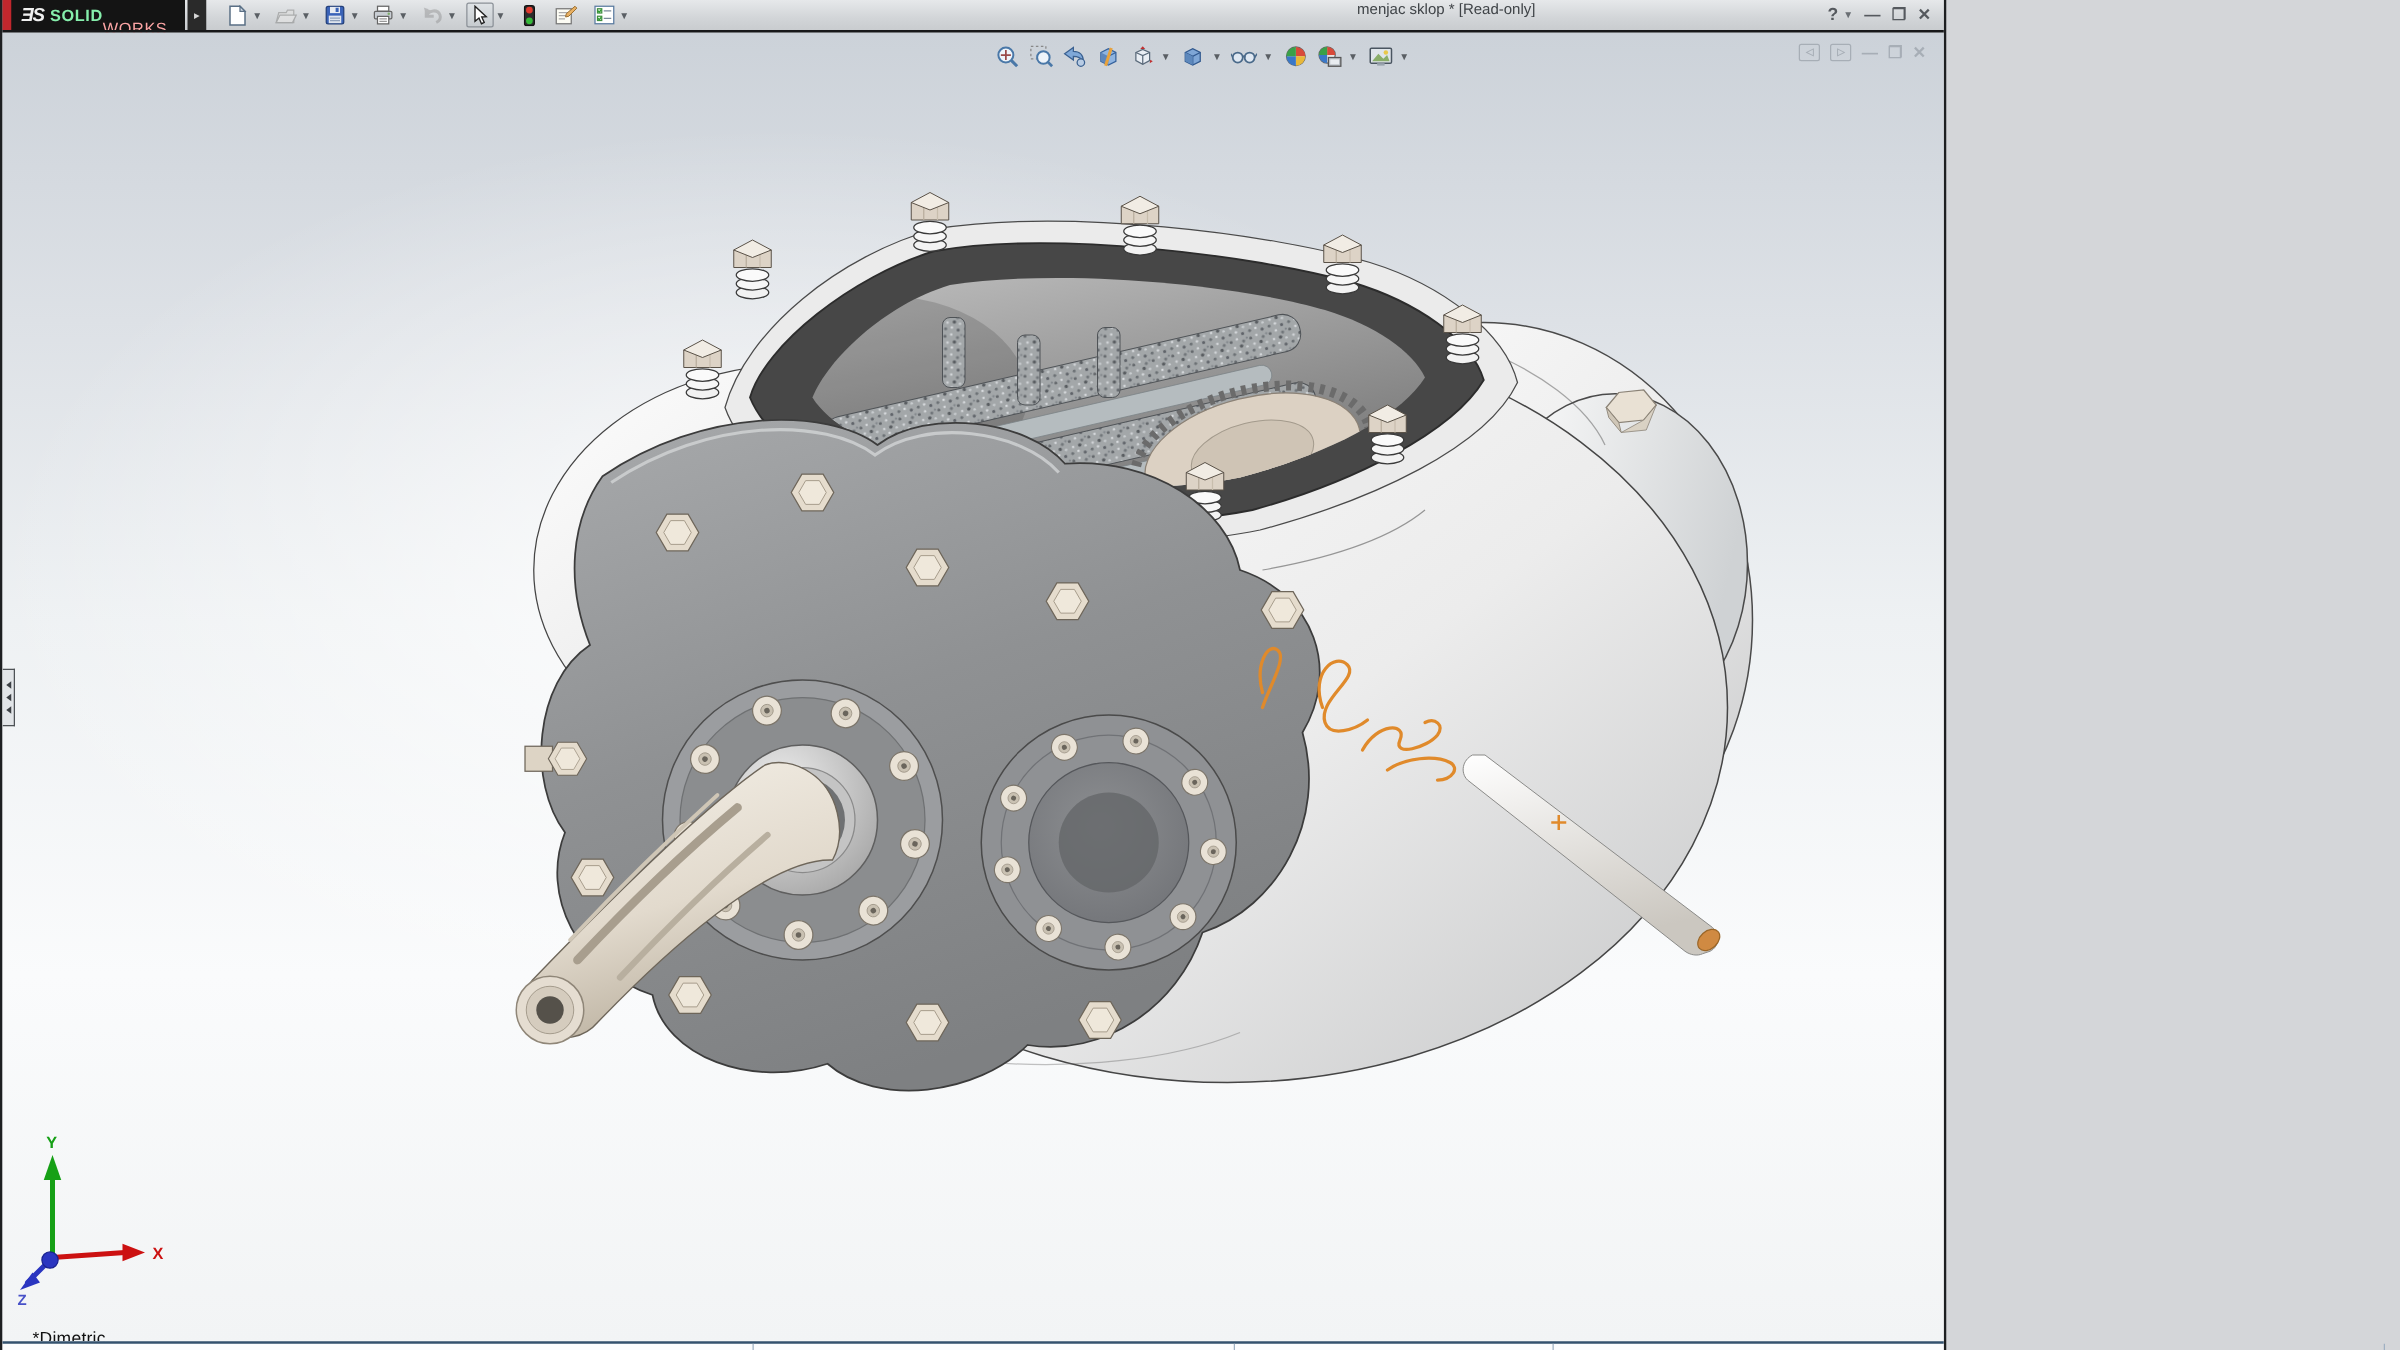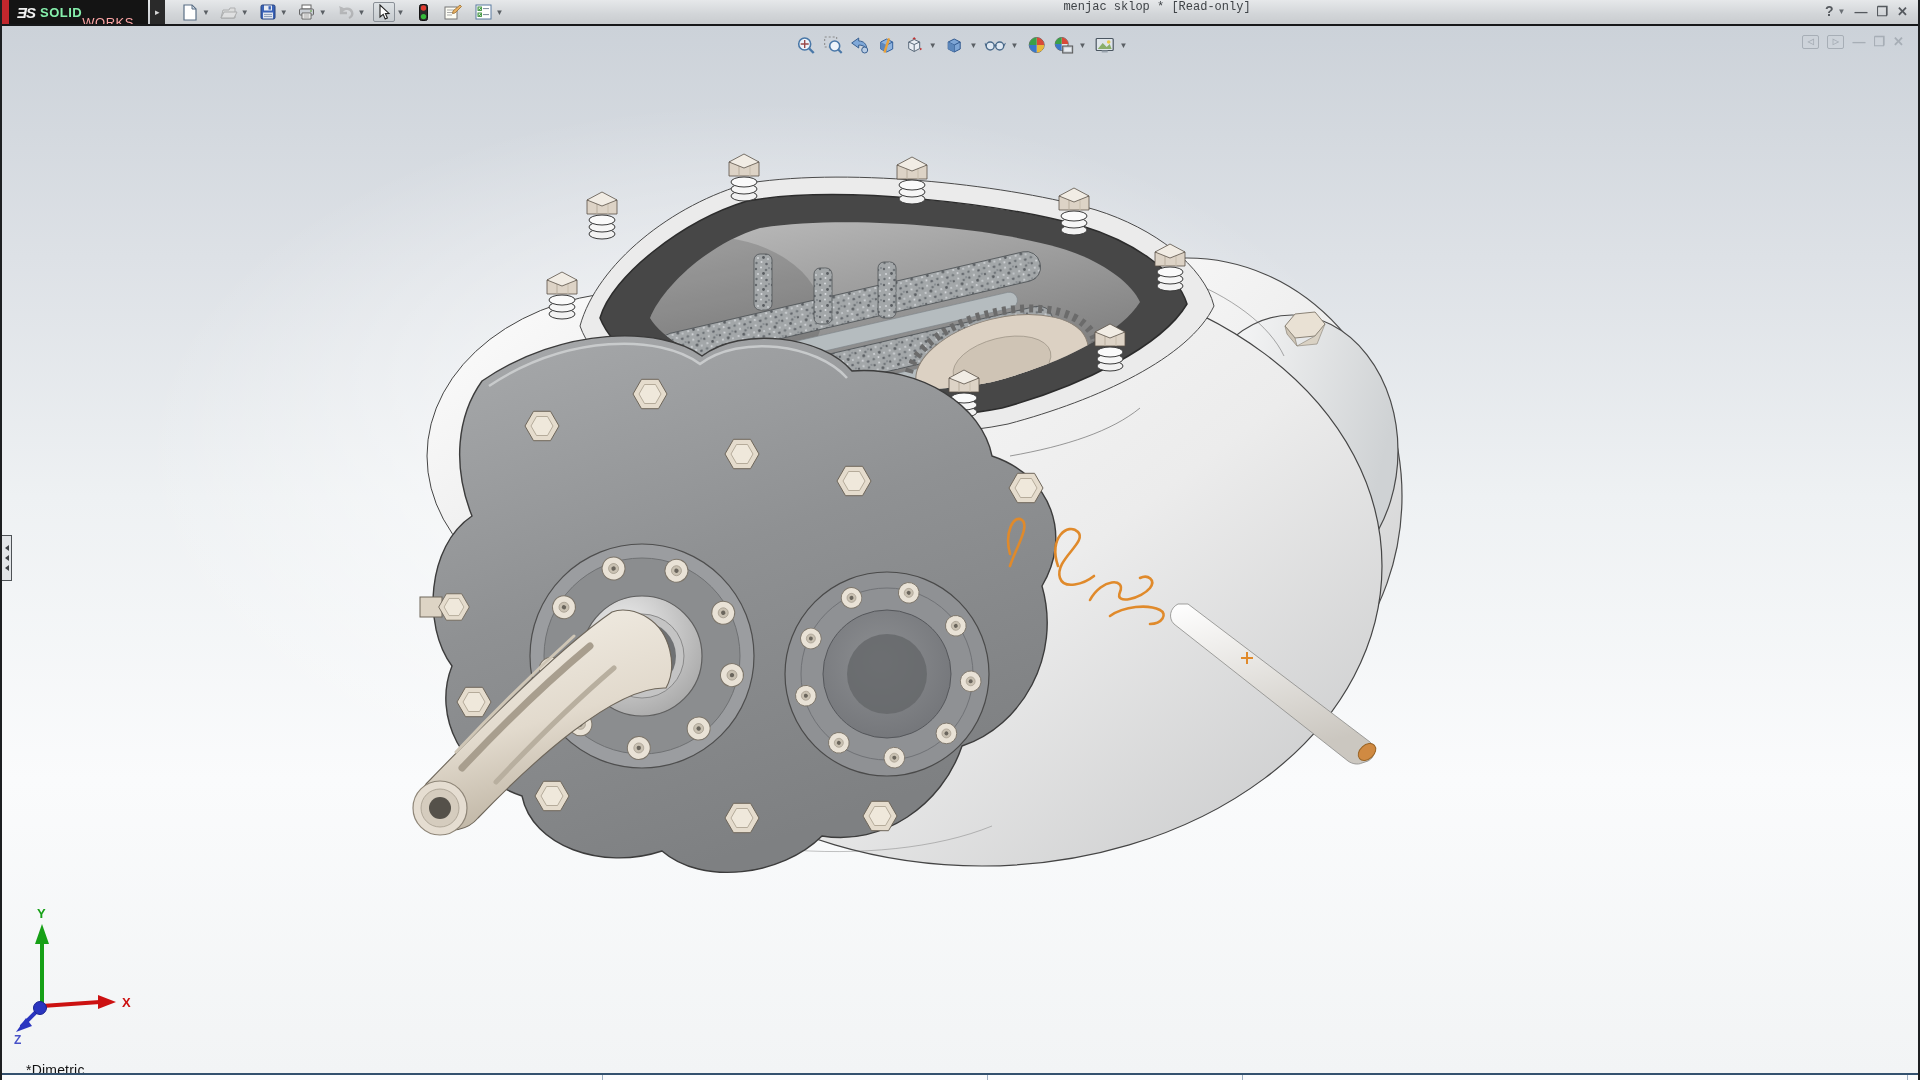--- a/index.html
+++ b/index.html
@@ -1,18 +1,18 @@
 <!DOCTYPE html>
 <html><head>
 <meta charset="utf-8">
 <style>
   * { margin:0; padding:0; box-sizing:border-box; }
   html,body { width:1920px; height:1080px; overflow:hidden;
     font-family:"Liberation Sans", sans-serif; background:#d4d6d9; }
-  .app { position:relative; width:1920px; height:1080px;
+  .app { position:relative; width:1557px; height:1080px;
     border-left:2px solid #1d1f21; border-right:2px solid #1d1f21; }
 
   
   .titlebar { position:relative; height:24px;
     background:linear-gradient(#e6e8ea,#d2d5d8 60%,#c9cccf);
     display:flex; align-items:center; }
   .logo { height:24px; display:flex; align-items:center;
     background:#141414; padding:0 14px 0 0; }
   .logo-red { width:7px; height:24px; background:#c1272d; margin-right:8px; }
   .logo-glyph { color:#f0f0f0; font-style:italic; font-weight:bold;
@@ -25,21 +25,21 @@
   .tb-icons { display:flex; align-items:center; margin-left:14px; gap:2px; }
   .tb-item { display:flex; align-items:center; margin-right:6px; }
   .tb-btn { width:22px; height:20px; display:flex; align-items:center;
     justify-content:center; border-radius:2px; }
   .tb-btn svg { display:block; }
   .tb-btn.disabled { opacity:.45; filter:grayscale(.9); }
   .tb-btn.pressed { background:linear-gradient(#dfe3e6,#c6cbcf);
     border:1px solid #8a9097; }
   .dd { color:#5a5f64; font-size:8px; margin-left:1px; }
   .win-title { position:absolute; left:1155px; top:0; transform:translateX(-50%);
-    font-size:12px; color:#3f4347; white-space:nowrap;font-family:Liberation Mono, monospace; }
+    font-size:12px; color:#3f4347; white-space:nowrap; }
   .win-controls { position:absolute; right:10px; top:3px; display:flex;
     align-items:center; gap:9px; color:#55595e; font-size:13px; }
   .win-controls .g { cursor:default; font-weight:bold; }
   .win-controls .help { font-size:14px; }
   .win-controls .dd2 { font-size:8px; color:#6a6f74; margin-left:-5px; }
 
   
   .viewport { position:relative; width:100%; height:1049px;
     border-top:2px solid #17181a; overflow:hidden;
     background:

